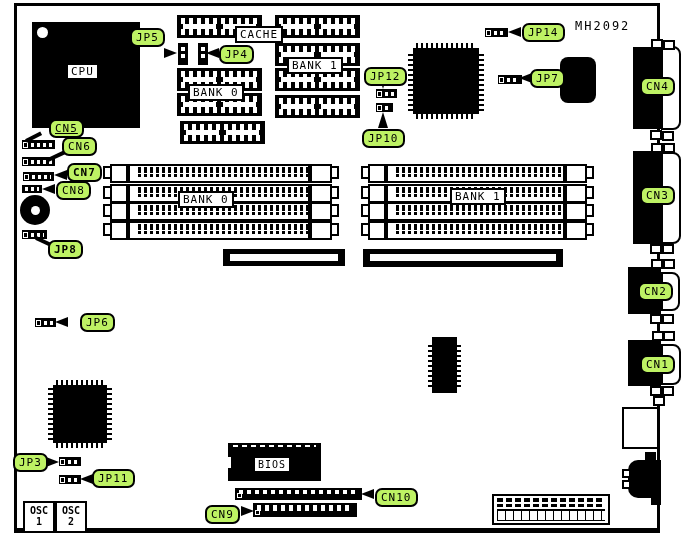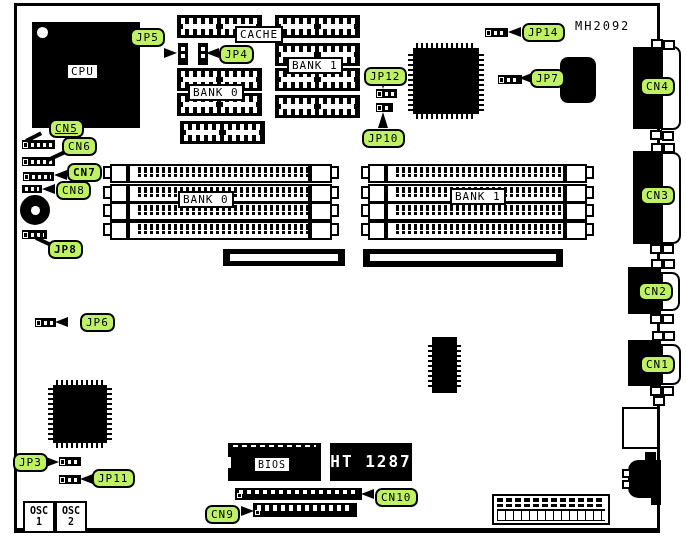--- a/index.html
+++ b/index.html
@@ -262,21 +262,20 @@
     <div>OSC</div>
     <div>1</div>
   </div>
   <div class="osc" style="left:55px;top:501px;width:28px;height:26px;">
     <div>OSC</div>
     <div>2</div>
   </div>
 
   <div class="bios" style="left:228px;top:443px;width:93px;height:38px;"></div>
   <div class="plain" style="left:253px;top:456px;font-size:10px;text-align:right;">BIOS</div>
-  <div class="blackblock" style="left:330px;top:443px;width:82px;height:38px;line-height:38px;">HT 1287</div>
 
   <div class="chip-lr" style="left:428px;top:337px;width:33px;height:56px;"></div>
 
   <div class="pinrow2" style="left:235px;top:488px;width:127px;height:12px;">
       <div class="p1"></div>
     </div>
   <div class="ptr ptr-l" style="left:361px;top:489px;"></div>
   <div class="callout" style="left:375px;top:488px;">CN10</div>
 
   <div class="callout" style="left:205px;top:505px;">CN9</div>

